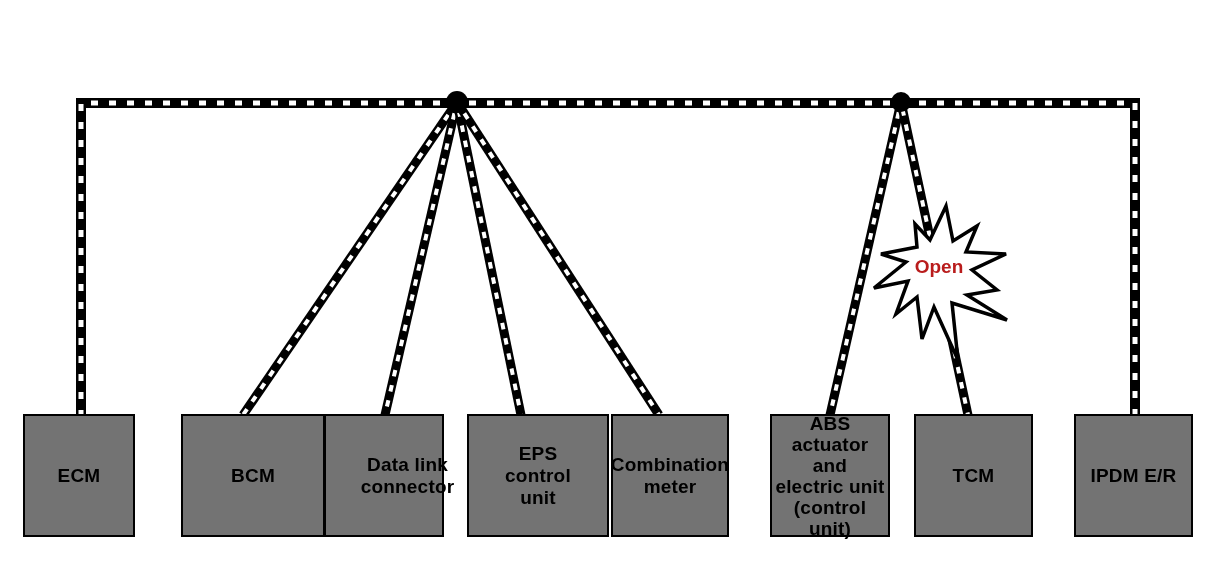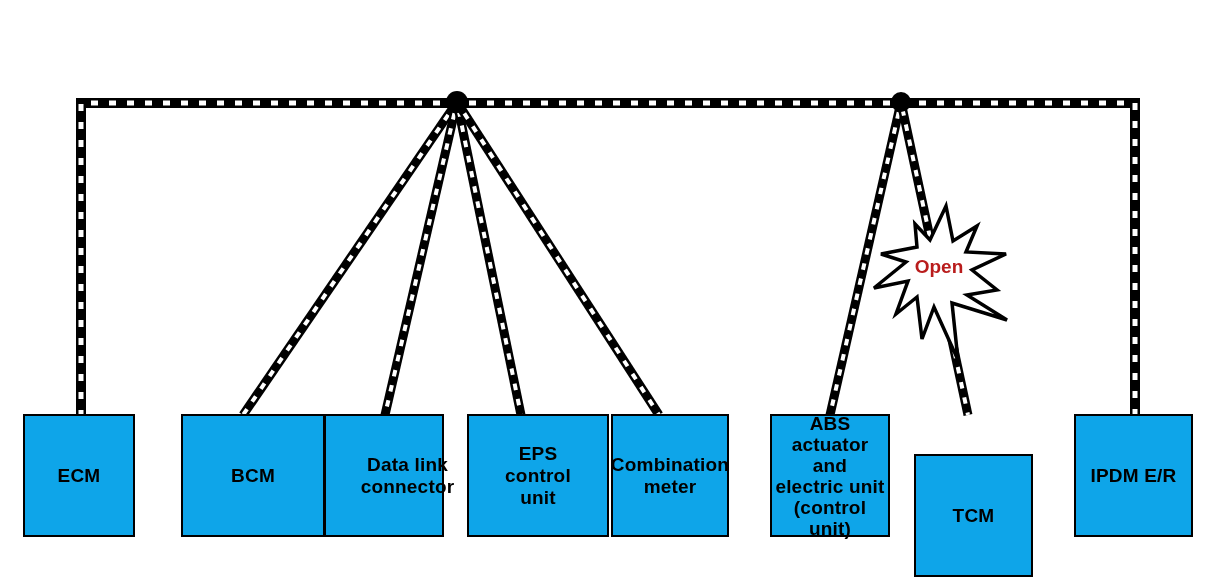--- a/index.html
+++ b/index.html
@@ -9,35 +9,35 @@
     background:#ffffff;
     font-family:"Liberation Sans", sans-serif;
     overflow:hidden;
   }
   .stage svg{position:absolute;left:0;top:0;}
   .ecu-box{
     position:absolute;
     top:414px;height:123px;
     box-sizing:border-box;
     border:2px solid #000;
-    background:#0ea5e9;
+    background:#737373;
     display:flex;align-items:center;justify-content:center;
     text-align:center;
     font-size:19px;font-weight:bold;line-height:22px;
     letter-spacing:0.2px;
     white-space:pre-line;
     color:#000;
   }
   .b-ecm {left:23px;  width:112px;}
   .b-bcm {left:181px; width:144px;}
   .b-dlc {left:324px; width:120px;padding-left:47px;}
   .b-eps {left:467px; width:142px;}
   .b-comb{left:611px; width:118px;}
   .b-abs {left:770px; width:120px; line-height:21px;}
-  .b-tcm {left:914px; width:119px;margin-top:40px;}
+  .b-tcm {left:914px; width:119px;}
   .b-ipdm{left:1074px;width:119px;}
   .open-label{
     position:absolute;
     left:893px;top:255px;width:92px;height:24px;
     display:flex;align-items:center;justify-content:center;
     font-size:19px;font-weight:bold;color:#b91c1c;
     text-align:center;
   }
 </style>
 </head>

